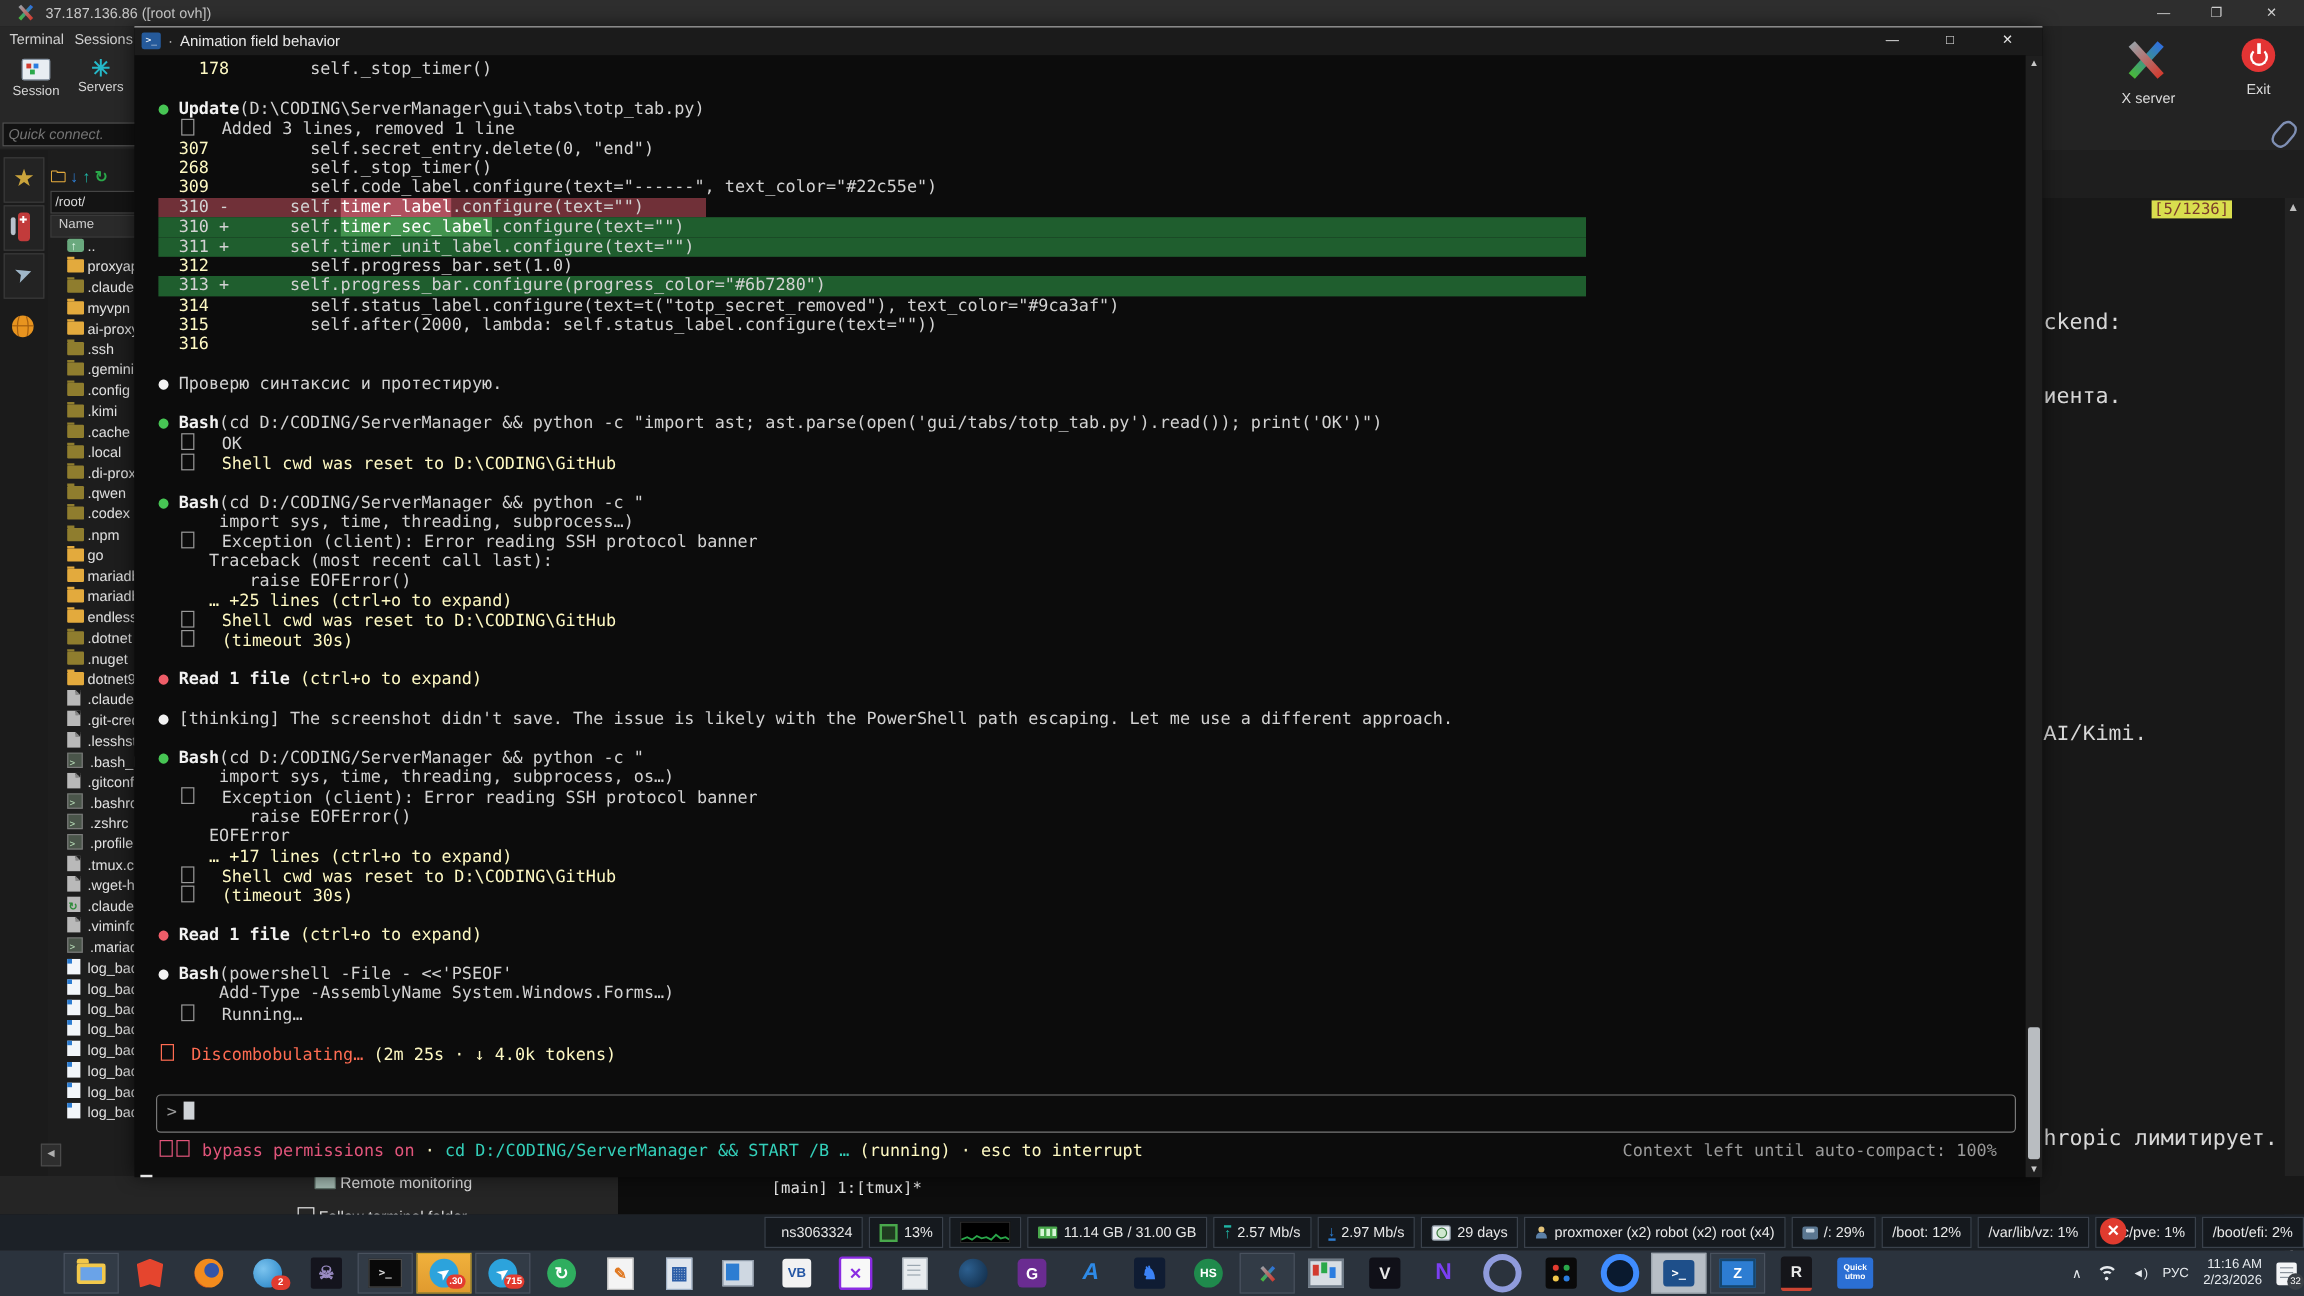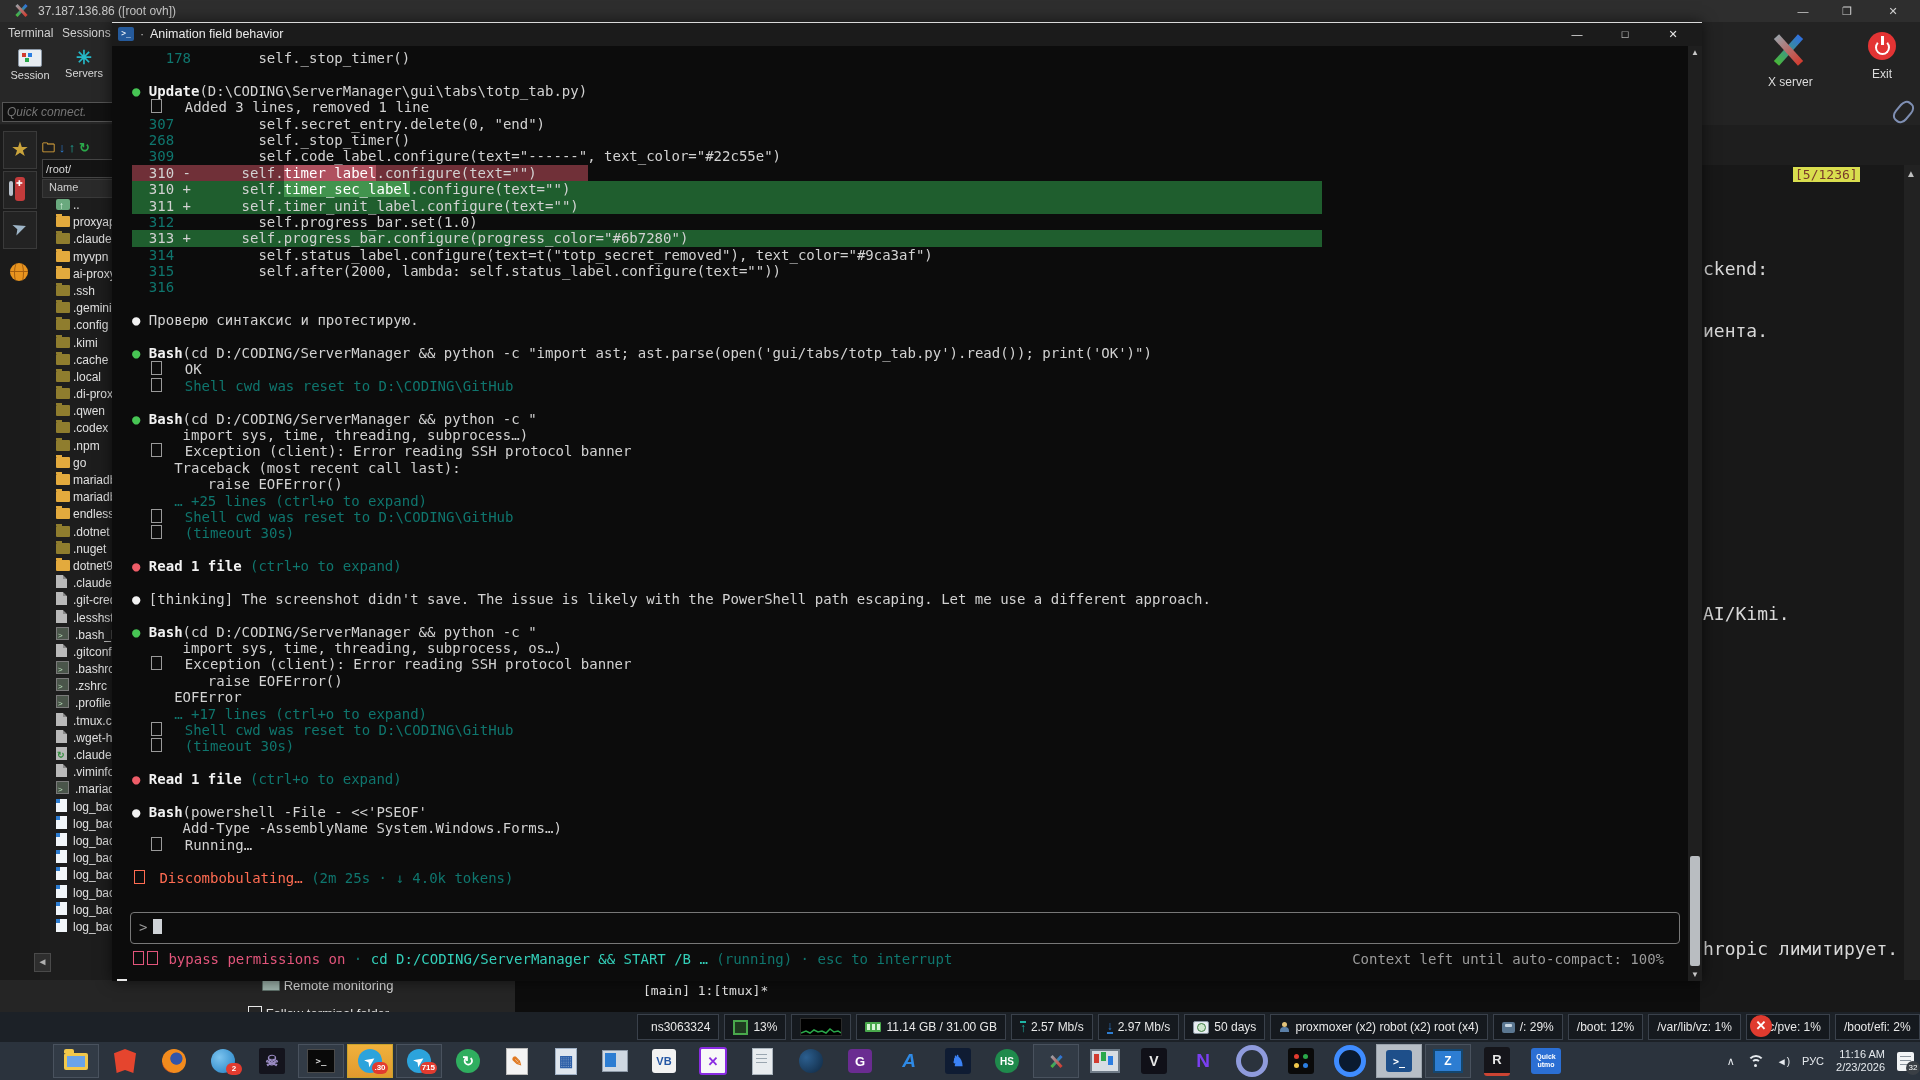--- a/index.html
+++ b/index.html
@@ -118,21 +118,21 @@
   .cl-win{left:112px;top:22px;width:1590px;height:958px;background:#0c0c0c;border-top:1px solid #d9d9d9;box-shadow:0 0 14px rgba(0,0,0,.6);}
   .cl-titlebar{position:absolute;left:0;top:0;width:100%;height:23px;background:#1b1b1b;color:#eaeaea;font-size:12.5px;}
   .ps-ico{position:absolute;left:6px;top:4px;width:16px;height:14px;background:#255a9b;border-radius:2px;color:#fff;
           font-size:8px;line-height:13px;text-align:center;font-family:"DejaVu Sans Mono",monospace;}
   .cl-dot{position:absolute;left:28px;top:4px;color:#bdbdbd;}
   .cl-titletext{position:absolute;left:38px;top:4px;}
   .cl-ctl{position:absolute;top:0;width:34px;height:23px;text-align:center;line-height:22px;color:#e6e6e6;font-size:11px;}
   .cl-body{position:absolute;left:0;top:23px;right:14px;bottom:0;overflow:hidden;}
   #term-lines{position:absolute;left:20px;top:4px;right:0;font:14px/16.4px "DejaVu Sans Mono",monospace;}
   .tl{white-space:pre;height:16.4px;}
-  .s-f{color:#d2d2d2}.s-d{color:#0f766e}.s-g{color:#47c554}.s-r{color:#ee5d68}
+  .s-f{color:#d2d2d2}.s-d{color:#fef9c3}.s-g{color:#47c554}.s-r{color:#ee5d68}
   .s-w{color:#f2f2f2;font-weight:bold}.s-o{color:#ff6c52}.s-p{color:#e2557b}.s-t{color:#33cfb9}
   .s-hr{background:#b0515f;color:#ffffff}.s-hg{background:#42944e;color:#ffffff}
   .tofu{display:inline-block;width:9px;height:12px;border:1px solid #9a9a9a;margin:0 6px 0 2px;vertical-align:-1px;}
   .tofu.o{border-color:#ff6c52}.tofu.p{border-color:#e2557b;margin:0 2px 0 1px;}
   .cl-input{position:absolute;left:18px;right:8px;top:866px;height:30px;border:1px solid #787878;border-radius:4px;
             font:14px/28px "DejaVu Sans Mono",monospace;color:#9a9a9a;padding-left:8px;}
   .cl-cursor{display:inline-block;width:9px;height:15px;background:#cfd3d7;vertical-align:-2px;margin-left:6px;}
   .cl-status{position:absolute;left:20px;right:10px;top:904px;height:18px;font:14px/18px "DejaVu Sans Mono",monospace;}
   .cl-status-right{position:absolute;right:14px;top:0;color:#9b9b9b;}
   .cl-block{position:absolute;left:5px;top:933px;width:10px;height:12px;background:#e8e8e8;}
@@ -314,21 +314,21 @@
         <div class="frow"><span class="fic log"></span><span>log_backu</span></div>
       </div>
   </div>
   <div class="abs fp-scroll">◄</div>
 
   <div class="abs mx-term">
     <span class="badge5 mono">[5/1236]</span>
     <div id="right-fragments">
         <div class="frag mono" style="left: 3px; top: 93px;">ckend:</div>
         <div class="frag mono" style="left: 3px; top: 155px;">иента.</div>
-        <div class="frag mono" style="left: 3px; top: 438px;">AI/Kimi.</div>
+        <div class="frag mono" style="left: 3px; top: 438px; font-family: Liberation Mono, monospace;">AI/Kimi.</div>
         <div class="frag mono" style="left: 3px; top: 773px;">hropic лимитирует.</div>
         <div class="frag mono" style="left: 70px; top: 855px;">16:16 23-Feb</div>
       </div>
     <div class="rp-scroll">
       <span class="rp-arrow" style="top:3px;">▲</span>
       <span class="rp-arrow" style="bottom:6px;">∨</span>
     </div>
   </div>
 
   <div class="abs footer">
@@ -368,21 +368,21 @@
         <div class="sb-box">
           <span class="i-up">↑</span>
           <span>2.57 Mb/s</span>
         </div>
         <div class="sb-box">
           <span class="i-down">↓</span>
           <span>2.97 Mb/s</span>
         </div>
         <div class="sb-box">
           <span class="i-upt"></span>
-          <span>50 days</span>
+          <span>29 days</span>
         </div>
         <div class="sb-box">
           <span class="i-users"></span>
           <span>proxmoxer (x2)  robot (x2)  root (x4)</span>
         </div>
         <div class="sb-box">
           <span class="i-disk"></span>
           <span>/: 29%</span>
         </div>
         <div class="sb-box">

